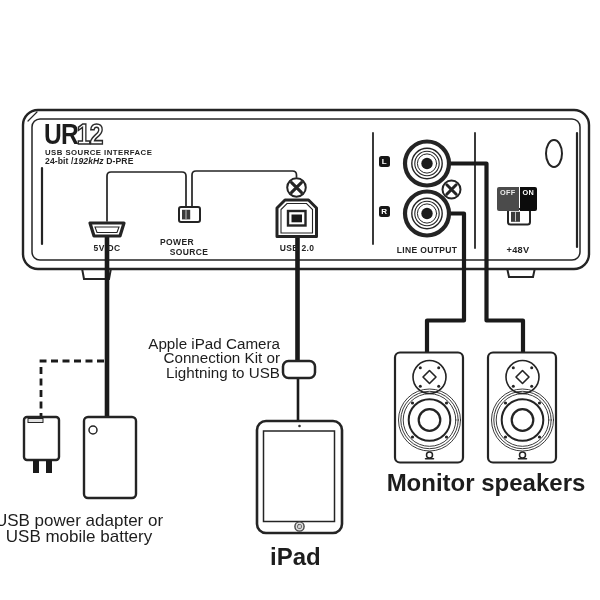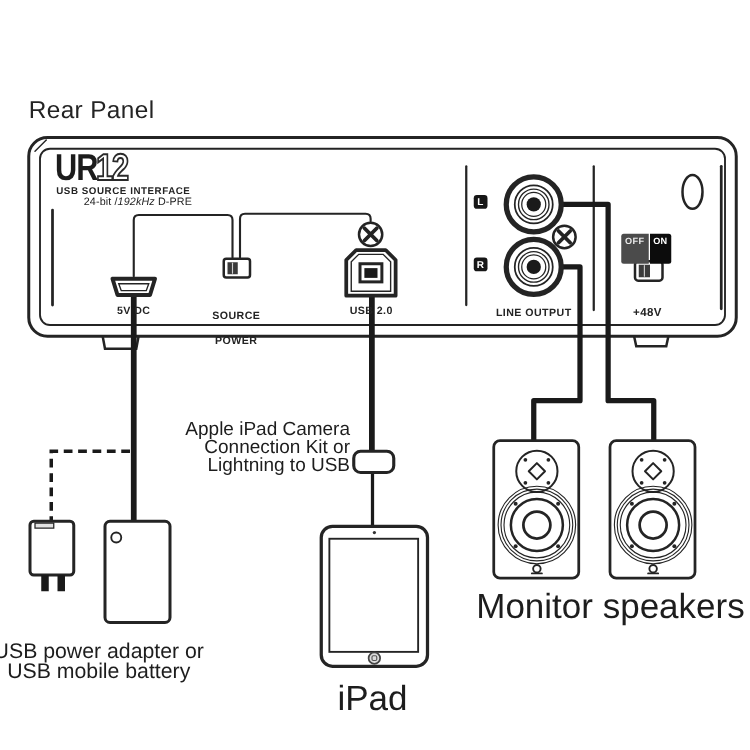--- a/index.html
+++ b/index.html
@@ -2,32 +2,32 @@
 <html><head>
 <meta charset="utf-8">
 <style>
   html,body{margin:0;padding:0;background:#fff;}
   .stage{position:relative;width:600px;height:600px;background:#ffffff;overflow:hidden;
          font-family:"Liberation Sans", sans-serif;color:#1f1f1f;}
   .stage svg{position:absolute;left:0;top:0;}
   .lbl{position:absolute;white-space:nowrap;color:#242424;}
   .title{font-size:19.5px;font-weight:500;letter-spacing:.3px;}
   .sub{font-size:7.8px;font-weight:700;letter-spacing:.45px;}
-  .spec{font-size:8.6px;font-weight:400;letter-spacing:.1px;margin-left:22px;}
+  .spec{font-size:8.6px;font-weight:700;letter-spacing:.1px;}
   .spec .it{font-style:italic;}
   .portlbl{font-size:8.5px;font-weight:700;text-align:center;letter-spacing:.35px;}
   .badge{position:absolute;background:#161616;color:#fff;border-radius:2.5px;
          font-size:8px;font-weight:800;text-align:center;}
   .offon{position:absolute;display:flex;gap:1px;}
   .offon span{display:block;height:24px;line-height:12px;padding:0 3px;
               font-size:7.3px;font-weight:900;letter-spacing:.3px;}
   .offon .off{background:#4b4b4b;color:#e9e9e9;border-radius:2px 0 0 2px;}
   .offon .on{background:#0c0c0c;color:#ffffff;border-radius:0 2px 2px 0;}
   .note{font-size:15.2px;font-weight:500;line-height:14.7px;text-align:right;color:#1d1d1d;}
-  .caption{font-size:28px;font-weight:400;color:#1d1d1d;}
+  .caption{font-size:24px;font-weight:700;color:#1d1d1d;}
   .capsm{font-size:17px;font-weight:500;line-height:16.2px;text-align:center;color:#1d1d1d;}
 </style>
 </head>
 <body>
 
 <div class="stage">
 
 <svg width="600" height="600" viewBox="0 0 600 600">
   <g stroke="#242424" fill="none" stroke-linecap="round">
 
@@ -181,27 +181,26 @@
 
     <g transform="translate(44,144)">
       <g transform="scale(0.82,1)">
         <text x="0" y="0" fill="#1c1c1c" stroke="none" font-family="Liberation Sans, sans-serif" font-size="30" font-weight="900" letter-spacing="-1">UR</text>
         <text x="40" y="0" fill="#ffffff" stroke="#2a2a2a" stroke-width="1.6" font-family="Liberation Sans, sans-serif" font-size="30" font-weight="900" letter-spacing="-1">12</text>
       </g>
     </g>
   </g>
 </svg>
 
-  <div class="lbl title" style="left:23px;top:77px;">Rear Panel</div>
 
   <div class="lbl sub" style="left:45px;top:148px;">USB SOURCE INTERFACE</div>
   <div class="lbl spec" style="left:45px;top:156px;"><span>24-bit /</span><span class="it">192kHz</span><span> D-PRE</span></div>
 
   <div class="lbl portlbl" style="left:82px;top:243px;width:50px;">5V DC</div>
-  <div class="lbl portlbl" style="left:164px;top:236.5px;width:50px;margin-top:30px;">POWER</div>
+  <div class="lbl portlbl" style="left:152px;top:236.5px;width:50px;">POWER</div>
   <div class="lbl portlbl" style="left:164px;top:246.5px;width:50px;">SOURCE</div>
   <div class="lbl portlbl" style="left:272px;top:243px;width:50px;">USB 2.0</div>
   <div class="lbl portlbl" style="left:392px;top:244.5px;width:70px;">LINE OUTPUT</div>
   <div class="lbl portlbl" style="left:498px;top:244.5px;width:40px;font-size:9.2px;font-weight:800;">+48V</div>
 
   <div class="badge" style="left:378.5px;top:155.5px;width:11.5px;height:11.5px;line-height:11.5px;">L</div>
   <div class="badge" style="left:378.5px;top:205.5px;width:11.5px;height:11.5px;line-height:11.5px;">R</div>
 
   <div class="offon" style="left:497px;top:187px;">
     <span class="off">OFF</span>

